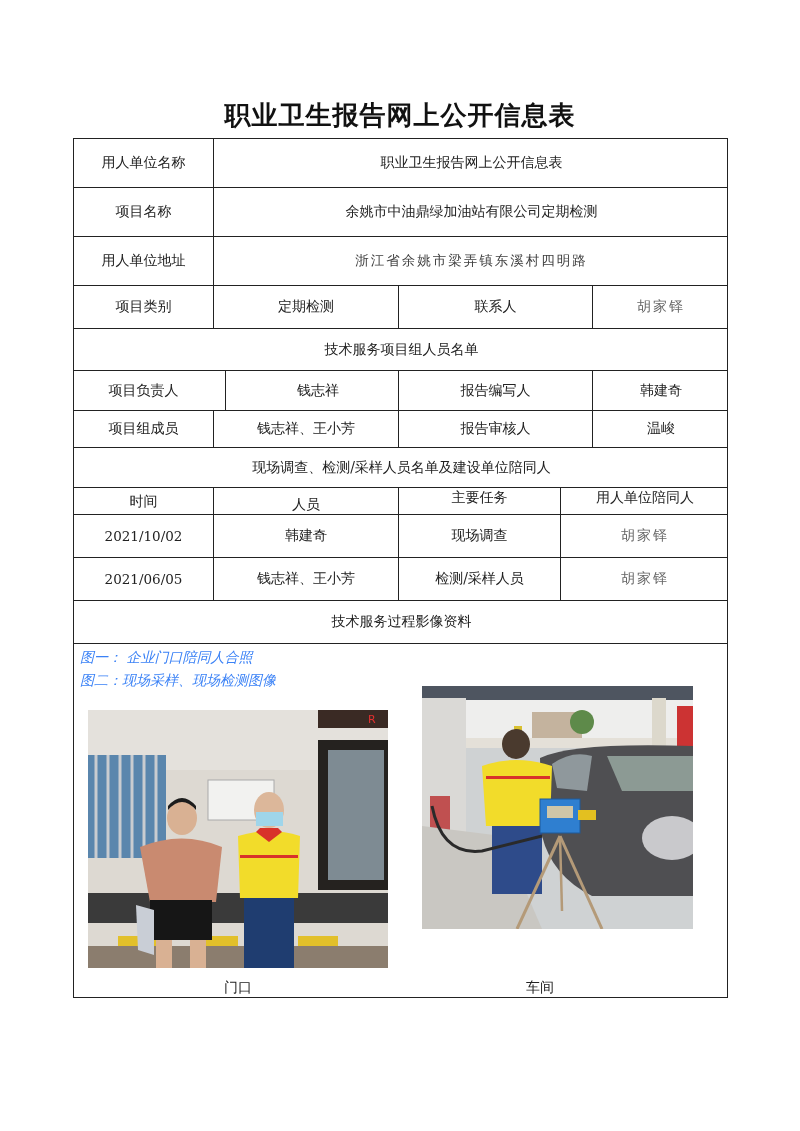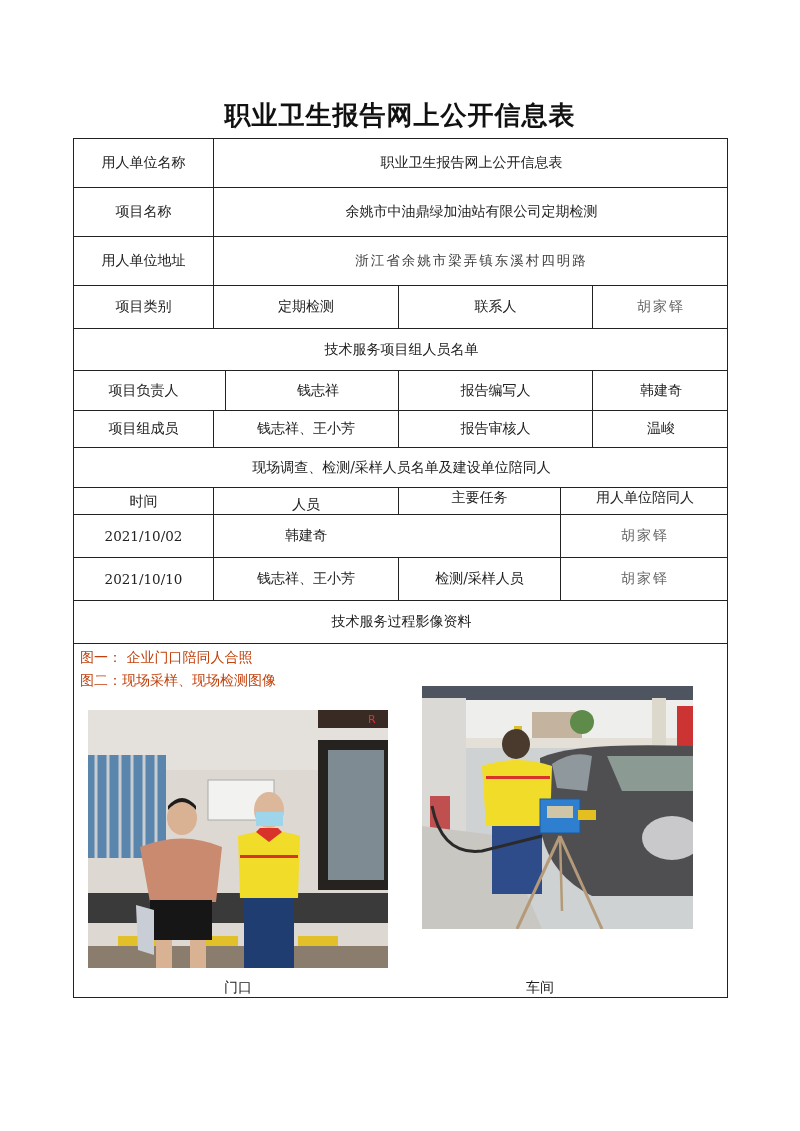--- a/index.html
+++ b/index.html
@@ -8,21 +8,21 @@
     .title { position:absolute; top:98px; left:0; width:800px; text-align:center;
              font-size:26px; font-weight:bold; letter-spacing:1px; color:#111; }
     .tbl { position:absolute; left:73px; top:138px; width:655px; height:860px;
            border:1.5px solid #222; box-sizing:border-box; }
     .row { position:absolute; left:0; width:100%; border-bottom:1.2px solid #222; box-sizing:border-box; }
     .cell { position:absolute; top:0; height:100%; display:flex; align-items:center;
             justify-content:center; font-size:14px; box-sizing:border-box; text-align:center; }
     .vline { border-left:1.2px solid #222; }
     .light { color:#404040; letter-spacing:2px; font-size:13.5px; }
     .gray { color:#666; letter-spacing:2px; }
-    .cap-line { position:absolute; left:6px; font-size:14px; color:#c2410c; }
+    .cap-line { position:absolute; left:6px; font-size:14px; color:#3b82f6;font-style:italic; }
     .photo { position:absolute; overflow:hidden; }
     .caption { position:absolute; font-size:14px; color:#222; }
   </style>
 </head>
 <body>
 
 <div class="title">职业卫生报告网上公开信息表</div>
 
 <div class="tbl">
 
@@ -73,25 +73,26 @@
   <div class="row" style="top:349px;height:27px;">
     <div class="cell" style="left:0;width:139px;padding-top:2px;">时间</div>
     <div class="cell vline" style="left:139px;width:185px;padding-top:8px;">人员</div>
     <div class="cell vline" style="left:324px;width:162px;align-items:flex-start;padding-top:1px;">主要任务</div>
     <div class="cell vline" style="left:486px;width:169px;align-items:flex-start;padding-top:1px;">用人单位陪同人</div>
   </div>
 
   <div class="row" style="top:376px;height:43px;">
     <div class="cell" style="left:0;width:139px;font-size:13.5px;">2021/10/02</div>
     <div class="cell vline" style="left:139px;width:185px;">韩建奇</div>
+    <div class="cell vline" style="left:324px;width:162px;">现场调查</div>
     <div class="cell vline gray" style="left:486px;width:169px;">胡家铎</div>
   </div>
 
   <div class="row" style="top:419px;height:43px;">
-    <div class="cell" style="left:0;width:139px;font-size:13.5px;">2021/10/10</div>
+    <div class="cell" style="left:0;width:139px;font-size:13.5px;">2021/06/05</div>
     <div class="cell vline" style="left:139px;width:185px;">钱志祥、王小芳</div>
     <div class="cell vline" style="left:324px;width:162px;">检测/采样人员</div>
     <div class="cell vline gray" style="left:486px;width:169px;">胡家铎</div>
   </div>
 
   <div class="row" style="top:462px;height:43px;">
     <div class="cell" style="left:0;width:655px;">技术服务过程影像资料</div>
   </div>
 
   <div style="position:absolute;left:0;top:505px;width:100%;height:353px;">

